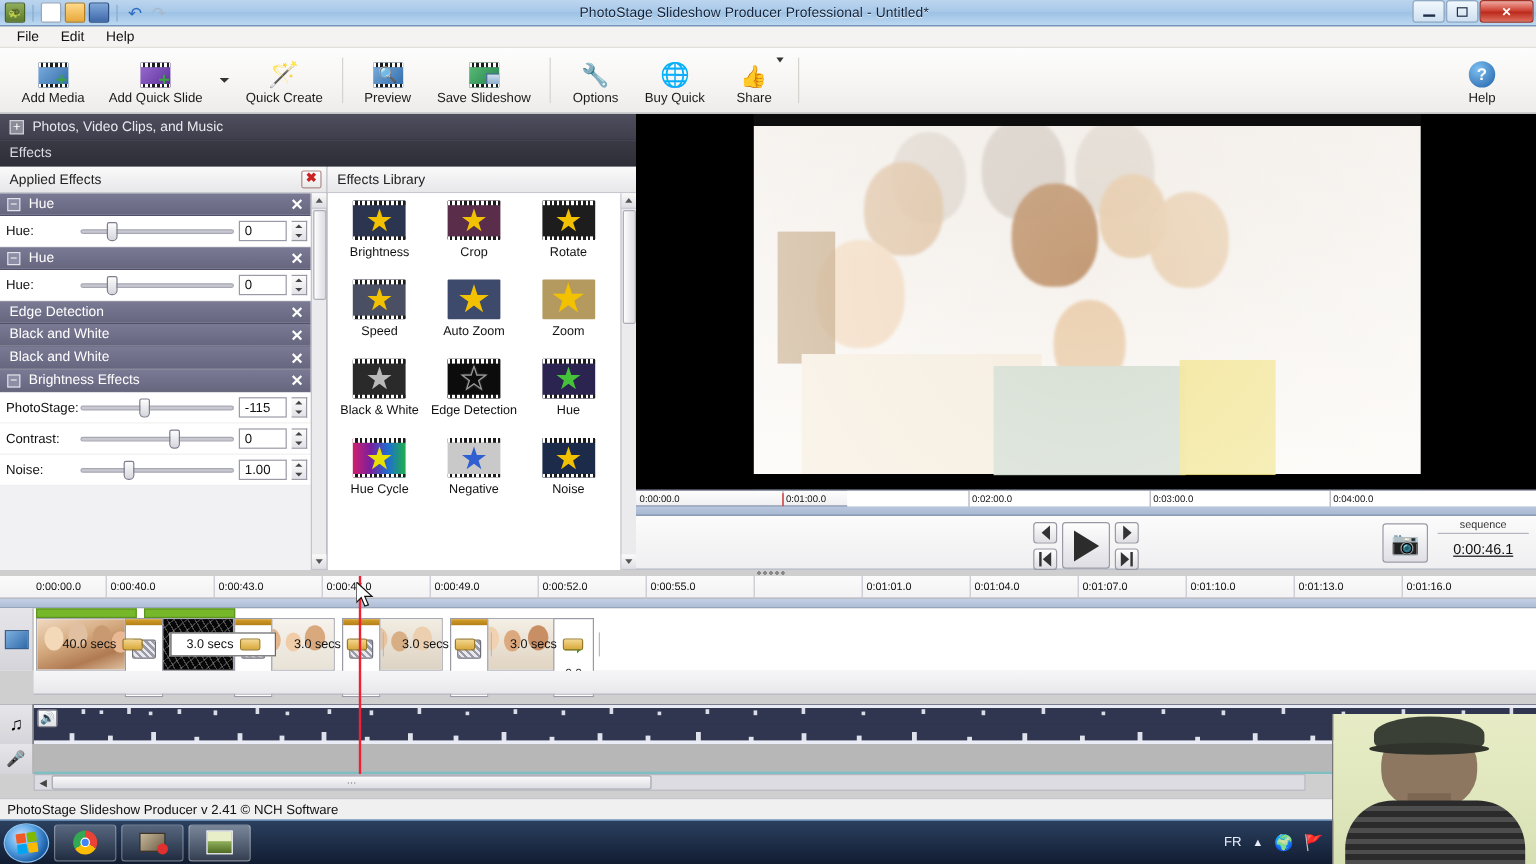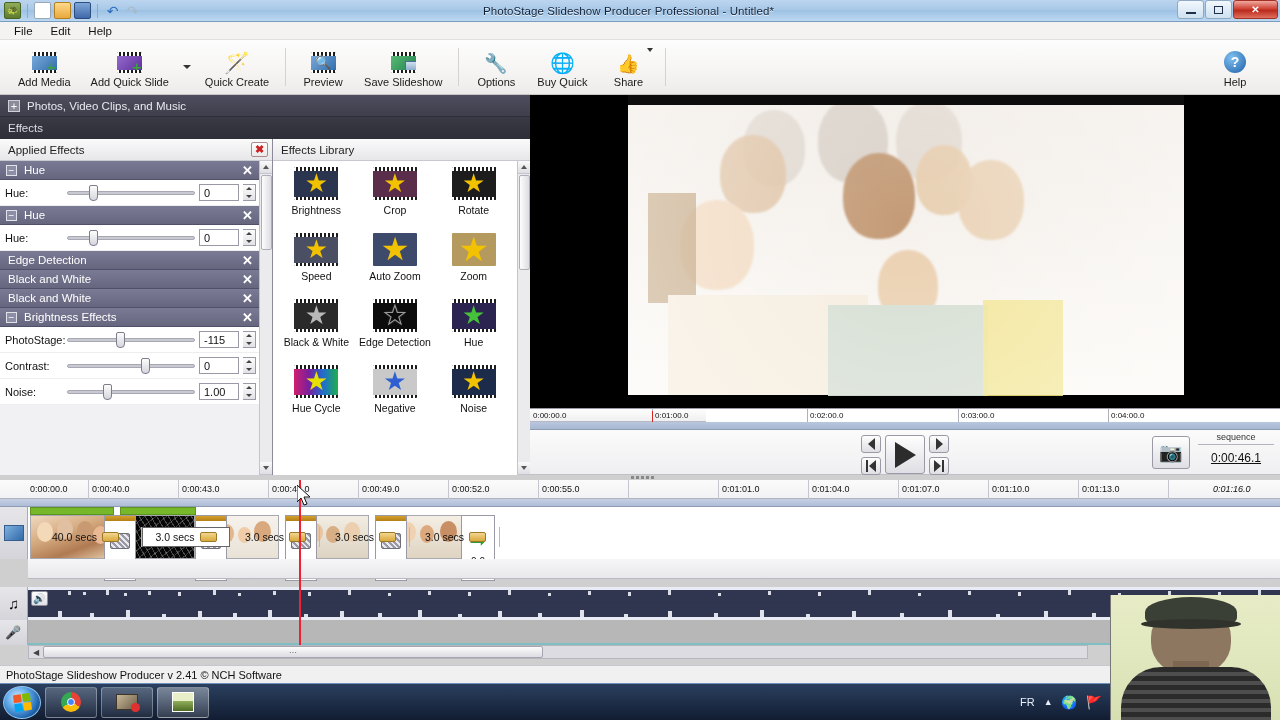--- a/index.html
+++ b/index.html
@@ -846,21 +846,21 @@
       <span class="lab" style="left:722px;">0:01:01.0</span>
       <span class="tk" style="left:808px;"></span>
       <span class="lab" style="left:812px;">0:01:04.0</span>
       <span class="tk" style="left:898px;"></span>
       <span class="lab" style="left:902px;">0:01:07.0</span>
       <span class="tk" style="left:988px;"></span>
       <span class="lab" style="left:992px;">0:01:10.0</span>
       <span class="tk" style="left:1078px;"></span>
       <span class="lab" style="left:1082px;">0:01:13.0</span>
       <span class="tk" style="left:1168px;"></span>
-      <span class="lab" style="left:1213px;font-style:italic;">0:01:16.0</span>
+      <span class="lab" style="left:1172px;">0:01:16.0</span>
     </div>
     <div class="tl-blue"></div>
 
     <div class="tl-track">
       <div class="green-seg" style="left:30px;width:84px;"></div>
       <div class="green-seg" style="left:120px;width:76px;"></div>
 
       <div class="clip" style="left:30px;width:84px;">
         <div class="photo" style="background:linear-gradient(160deg,#f0d9c0 0%,#d4a97e 40%,#b07a52 70%,#e8cfae 100%);"></div>
         <div style="position:absolute;left:6px;top:6px;width:16px;height:20px;border-radius:50%;background:#f3d9b8;"></div>

